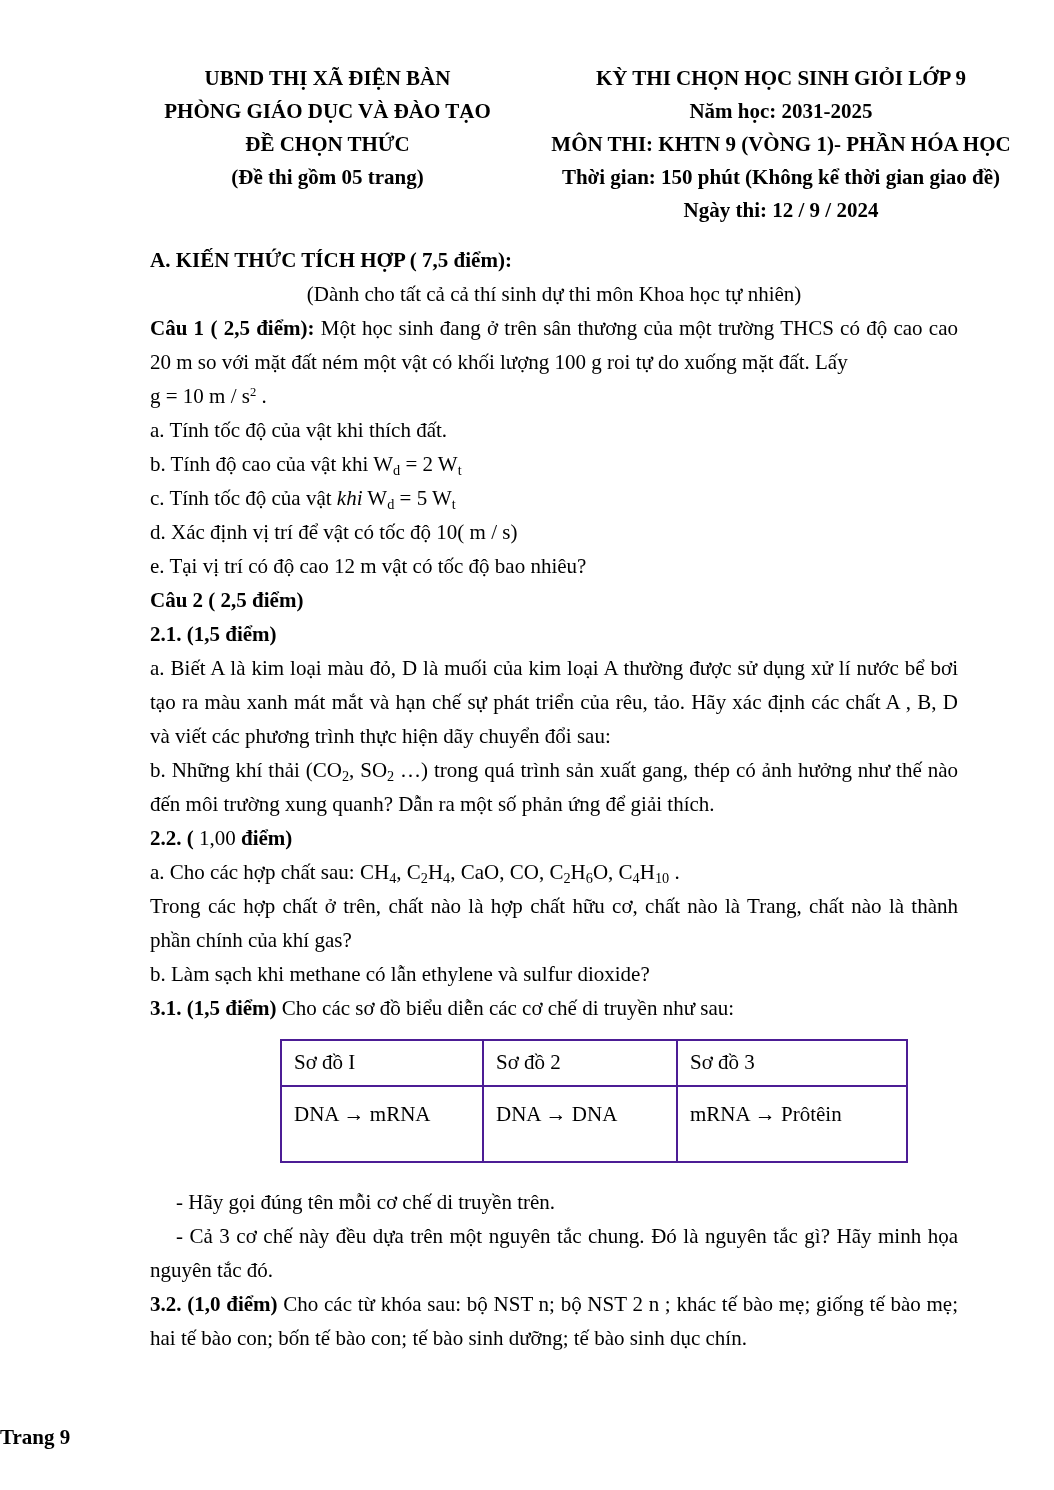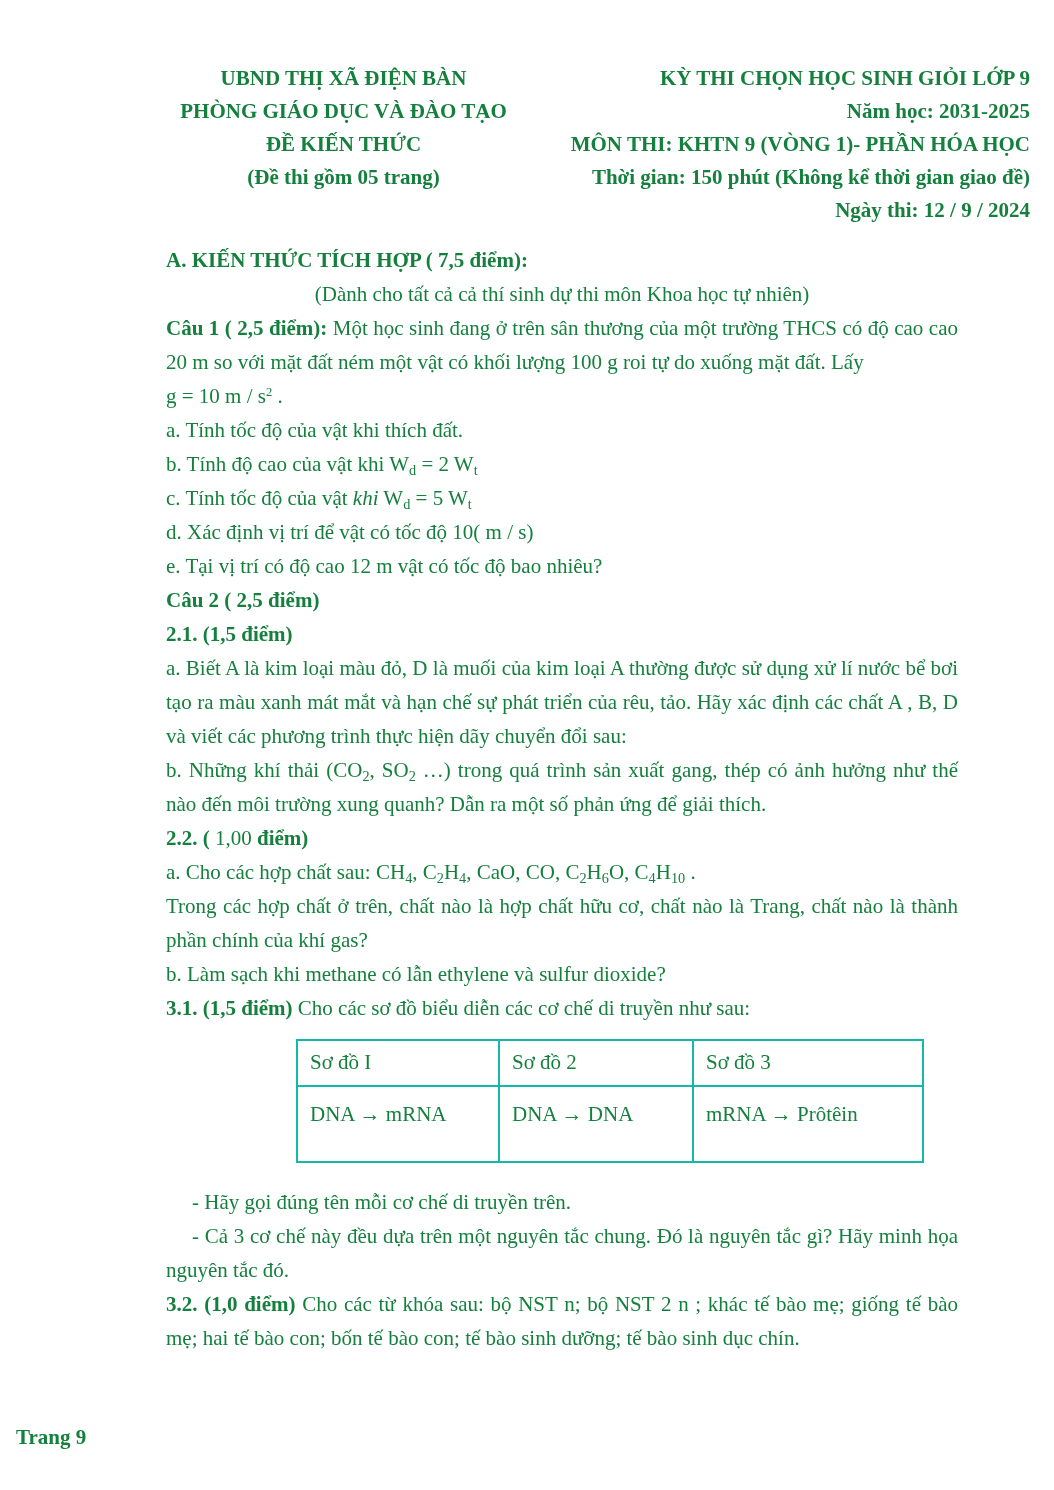--- a/index.html
+++ b/index.html
@@ -4,45 +4,45 @@
 <style>
   html, body {
     margin: 0;
     padding: 0;
     background: #ffffff;
   }
   .page {
     width: 1054px;
     height: 1490px;
     background: #ffffff;
-    color: #15803d;
+    color: #000000;
     font-family: "Liberation Serif", "DejaVu Serif", serif;
     font-size: 21px;
     line-height: 34px;
     box-sizing: border-box;
-    padding: 62px 0 36px 16px;
+    padding: 62px 0 36px 0;
     display: flex;
     flex-direction: column;
     overflow: hidden;
     position: relative;
   }
   .header {
     display: flex;
     justify-content: space-between;
     padding-left: 150px;
     padding-right: 24px;
   }
   .header-left {
     width: 355px;
     text-align: center;
     font-weight: bold;
   }
   .header-right {
     width: 498px;
-    text-align: right;
+    text-align: center;
     font-weight: bold;
   }
   .header-line { line-height: 33px; }
   .date-value { font-weight: bold; }
   .body {
     padding: 16px 96px 0 150px;
   }
   p {
     margin: 0;
     padding: 0;
@@ -56,21 +56,21 @@
   sub, sup { font-size: 68%; line-height: 0; }
   sub { vertical-align: -0.25em; }
   sup { vertical-align: 0.55em; font-size: 60%; }
   .diagram-table {
     border-collapse: collapse;
     margin: 14px 0 22px 130px;
     width: 548px;
     table-layout: fixed;
   }
   .diagram-table td {
-    border: 2px solid #14b8a6;
+    border: 2px solid #4c1d95;
     padding: 4px 12px;
     vertical-align: top;
   }
   .diagram-table tr.hdr td { height: 36px; }
   .diagram-table tr.data td { height: 60px; padding-top: 10px; }
   .col1 { width: 176px; }
   .col2 { width: 168px; }
   .col3 { width: 204px; }
   .footer {
     margin-top: auto;
@@ -80,21 +80,21 @@
 </style>
 </head>
 <body>
 
 <div class="page">
 
   <div class="header">
     <div class="header-left">
       <div class="header-line">UBND THỊ XÃ ĐIỆN BÀN</div>
       <div class="header-line">PHÒNG GIÁO DỤC VÀ ĐÀO TẠO</div>
-      <div class="header-line">ĐỀ KIẾN THỨC</div>
+      <div class="header-line">ĐỀ CHỌN THỨC</div>
       <div class="header-line">(Đề thi gồm 05  trang)</div>
     </div>
     <div class="header-right">
       <div class="header-line">KỲ THI CHỌN HỌC SINH GIỎI LỚP 9</div>
       <div class="header-line">Năm học: 2031-2025</div>
       <div class="header-line">MÔN THI: KHTN 9 (VÒNG 1)- PHẦN HÓA HỌC</div>
       <div class="header-line">Thời gian: 150 phút (Không kể thời gian giao đề)</div>
       <div class="header-line"><span>Ngày thi: </span><span class="date-value">12 / 9 / 2024</span></div>
     </div>
   </div>

